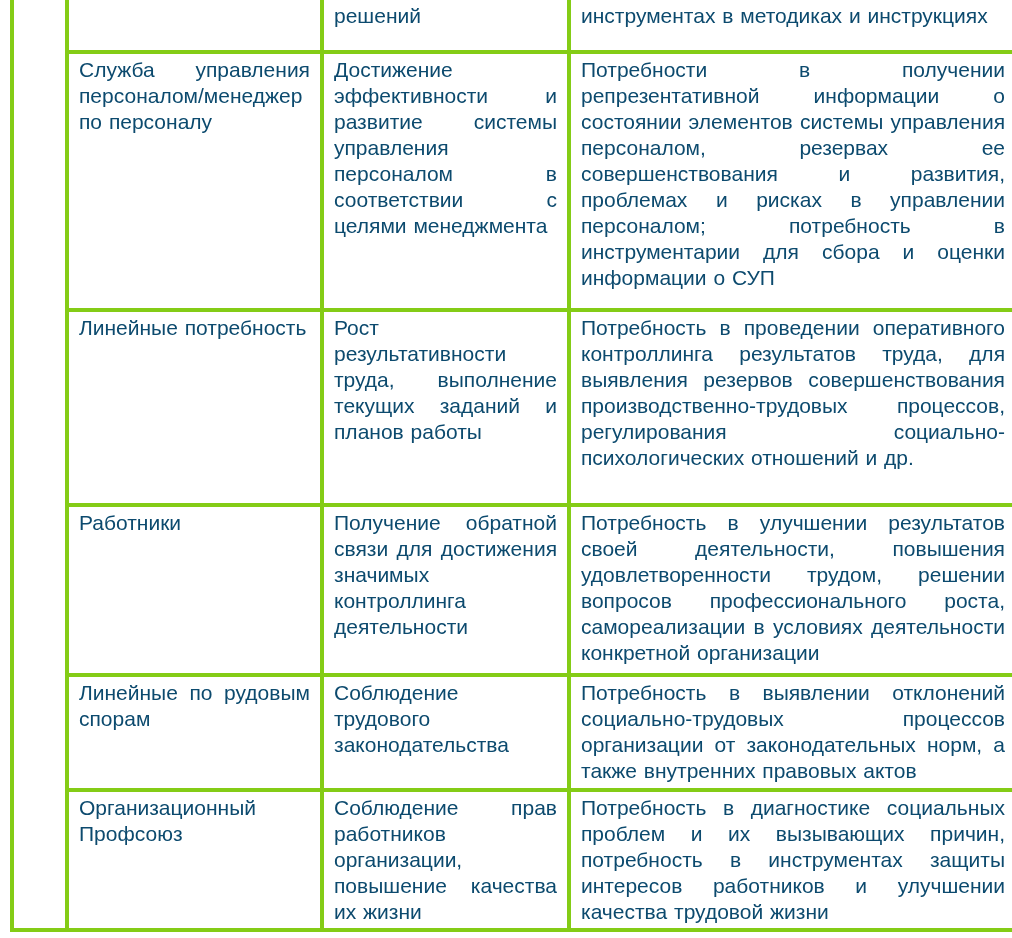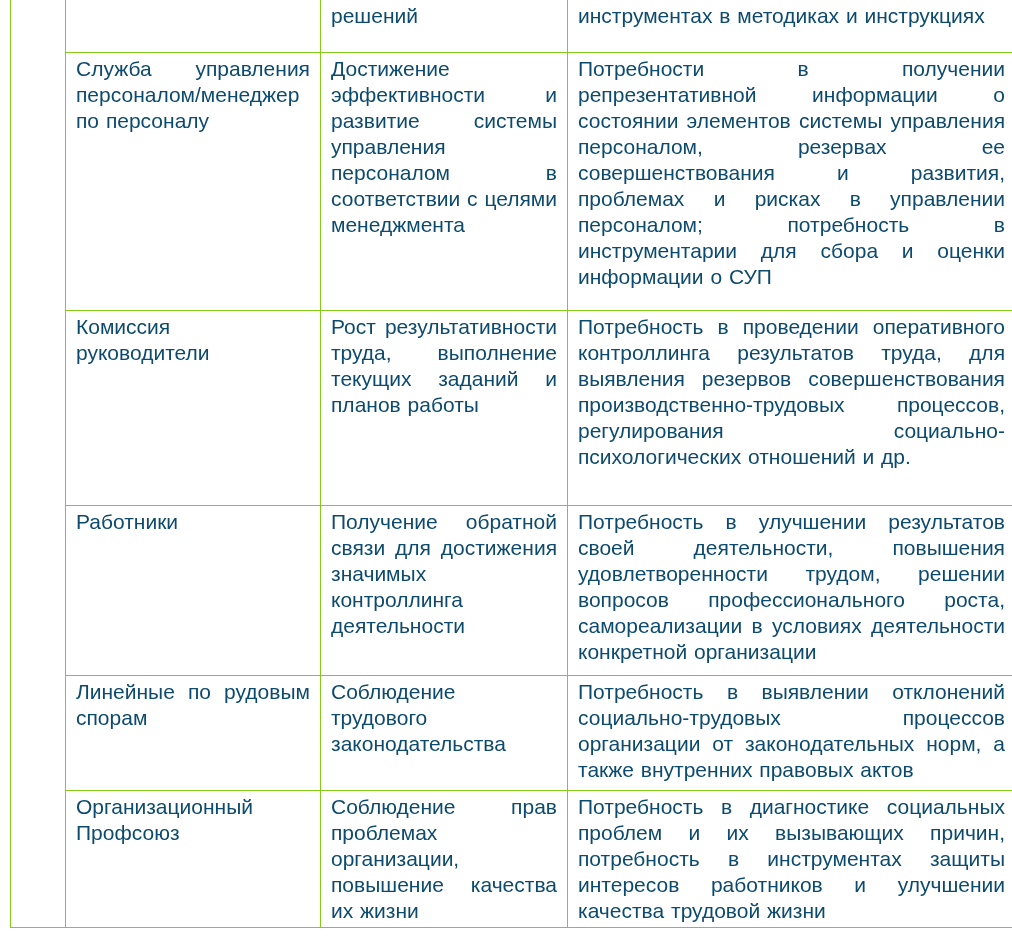--- a/index.html
+++ b/index.html
@@ -19,21 +19,21 @@
   }
   table.doc-table {
     position: absolute;
     left: 3px;
     top: 0;
     width: 1005px;
     border-collapse: collapse;
     table-layout: fixed;
   }
   table.doc-table td {
-    border: 1px solid #84cc16;
+    border: 4px solid #84cc16;
     vertical-align: top;
     padding: 3px 10px 3px 10px;
     font-size: 21px;
     line-height: 26px;
     text-align: justify;
     word-spacing: 1px;
     overflow: hidden;
   }
   
   table.doc-table tr.r0 > td {
@@ -66,34 +66,34 @@
         <td></td>
         <td>решений</td>
         <td>инструментах в методиках и инструкциях</td>
       </tr>
       <tr class="r1">
         <td>Служба управления персоналом/менеджер по персоналу</td>
         <td>Достижение эффективности и развитие системы управления персоналом в соответствии с целями менеджмента</td>
         <td>Потребности в получении репрезентативной информации о состоянии элементов системы управления персоналом, резервах ее совершенствования и развития, проблемах и рисках в управлении персоналом; потребность в инструментарии для сбора и оценки информации о СУП</td>
       </tr>
       <tr class="r2">
-        <td>Комиссия руководители</td>
+        <td>Линейные потребность</td>
         <td>Рост результативности труда, выполнение текущих заданий и планов работы</td>
         <td>Потребность в проведении оперативного контроллинга результатов труда, для выявления резервов совершенствования производственно-трудовых процессов, регулирования социально-психологических отношений и др.</td>
       </tr>
       <tr class="r3">
         <td>Работники</td>
         <td>Получение обратной связи для достижения значимых контроллинга деятельности</td>
         <td>Потребность в улучшении результатов своей деятельности, повышения удовлетворенности трудом, решении вопросов профессионального роста, самореализации в условиях деятельности конкретной организации</td>
       </tr>
       <tr class="r4">
         <td>Линейные по рудовым спорам</td>
         <td>Соблюдение трудового законодательства</td>
         <td>Потребность в выявлении отклонений социально-трудовых процессов организации от законодательных норм, а также внутренних правовых актов</td>
       </tr>
       <tr class="r5">
         <td>Организационный Профсоюз</td>
-        <td>Соблюдение прав проблемах организации, повышение качества их жизни</td>
+        <td>Соблюдение прав работников организации, повышение качества их жизни</td>
         <td>Потребность в диагностике социальных проблем и их вызывающих причин, потребность в инструментах защиты интересов работников и улучшении качества трудовой жизни</td>
       </tr>
     </tbody>
   </table>
 </div>
 
 </body></html>

